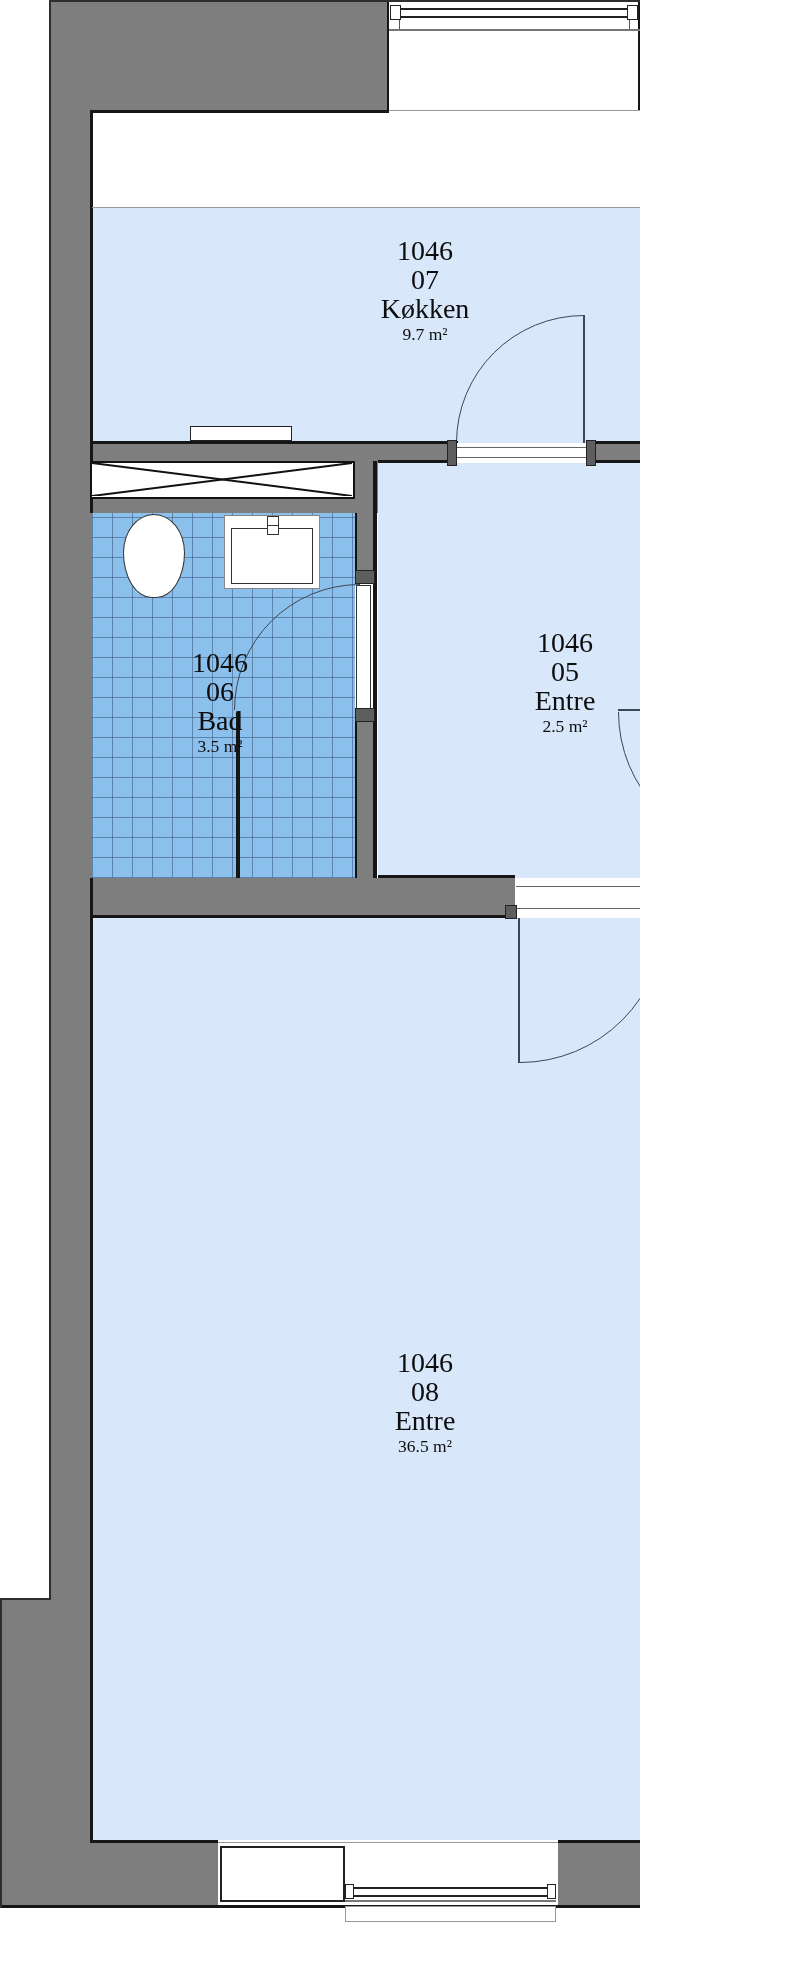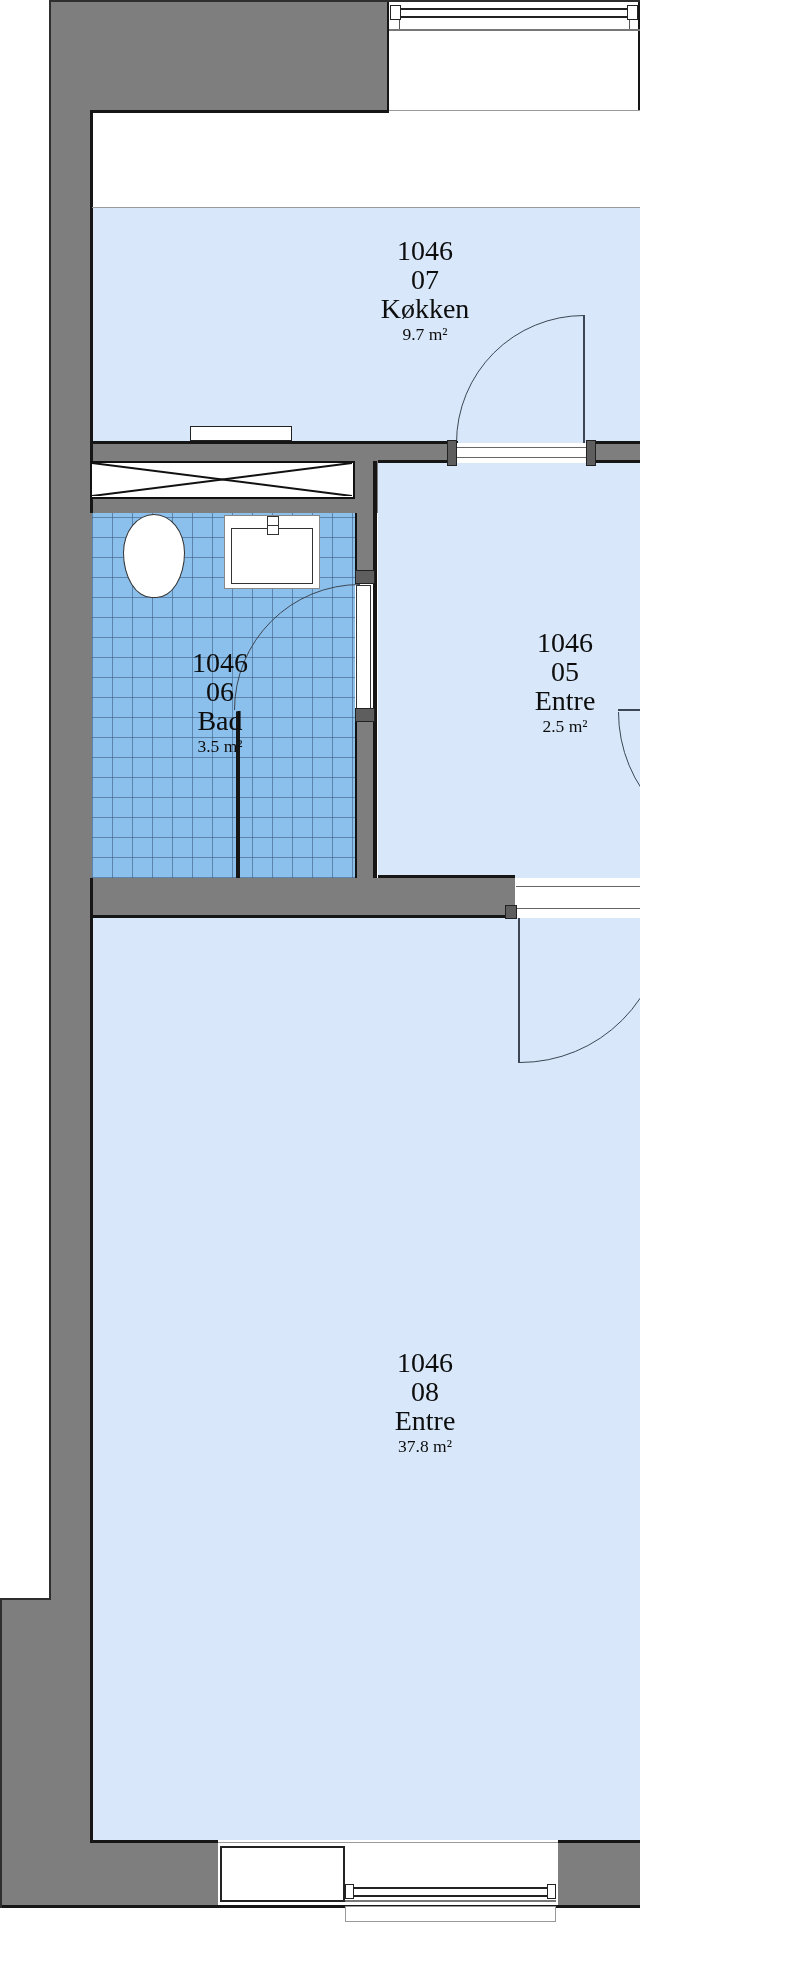--- a/index.html
+++ b/index.html
@@ -179,16 +179,16 @@
   <div class="abs label" style="left:465px;top:628px;width:200px;">
     <span>1046</span>
     <span>05</span>
     <span>Entre</span>
     <span class="area">2.5 m²</span>
   </div>
   <div class="abs label" style="left:325px;top:1348px;width:200px;">
     <span>1046</span>
     <span>08</span>
     <span>Entre</span>
-    <span class="area">37.8 m²</span>
+    <span class="area">36.5 m²</span>
   </div>
 
 </div>
 
 </body></html>

